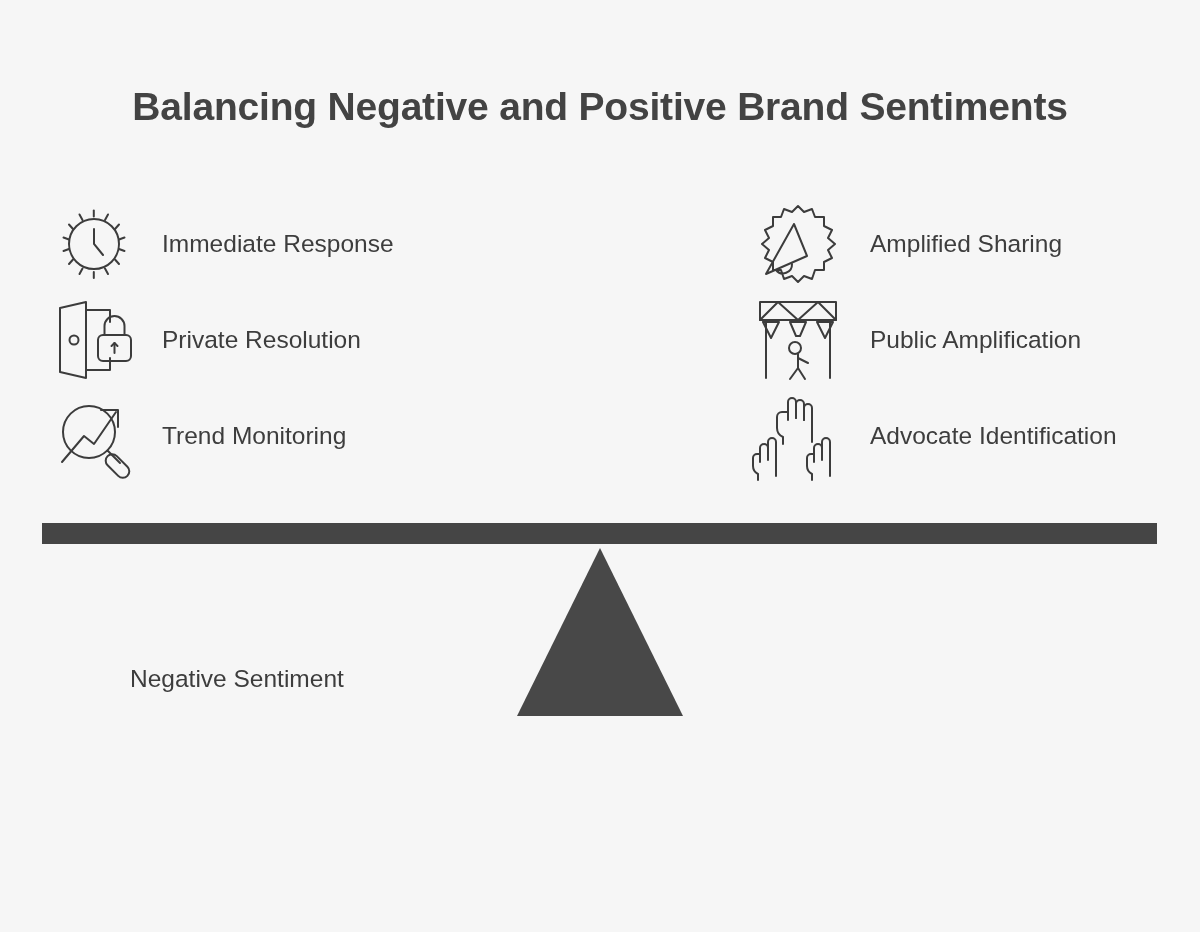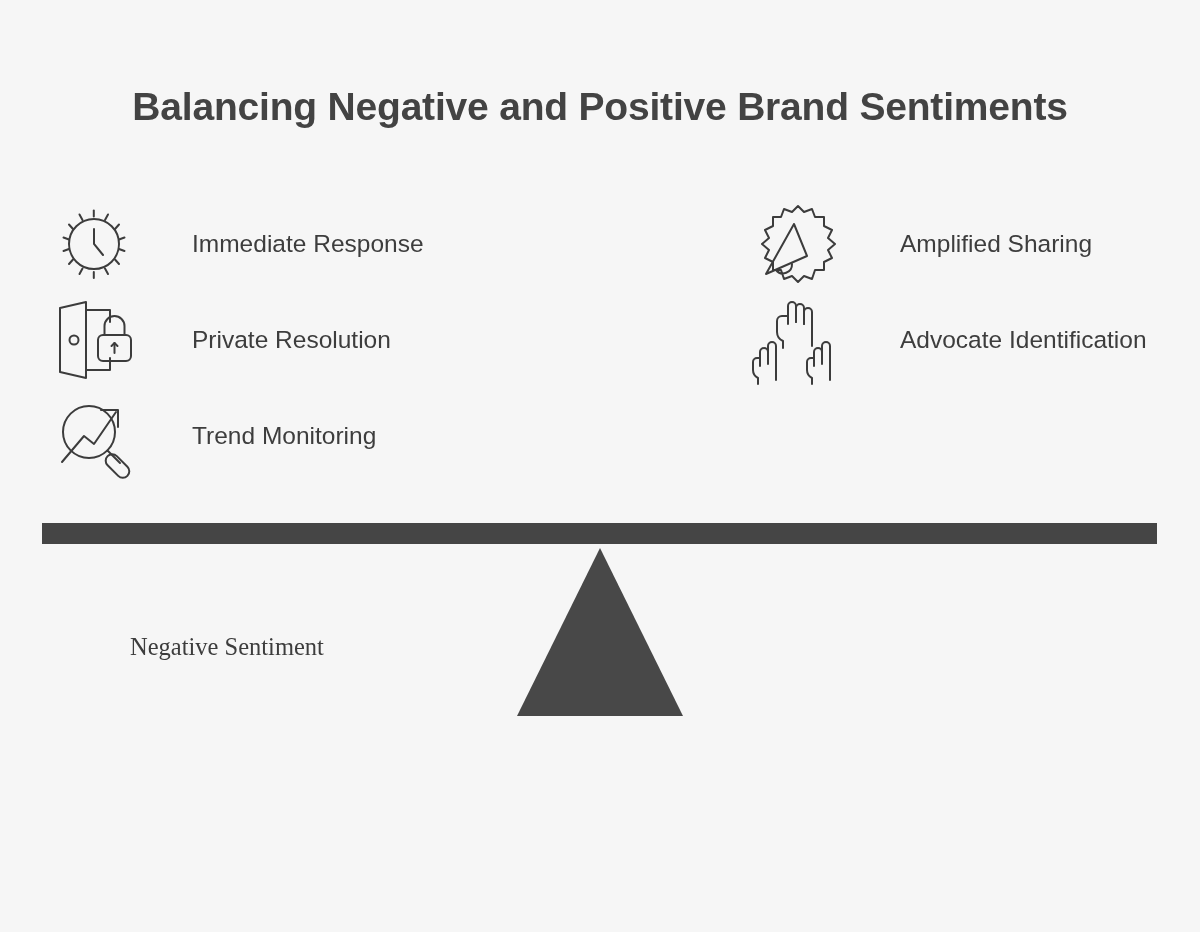--- a/index.html
+++ b/index.html
@@ -39,21 +39,20 @@
     position: absolute;
     top: 196px;
   }
   .col-left  { left: 44px;  width: 470px; }
   .col-right { left: 748px; width: 420px; text-align: right; }
 
   .item {
     display: flex;
     align-items: center;
     height: 96px;
-    gap: 30px;
   }
   .item-icon {
     width: 100px;
     min-width: 100px;
     height: 96px;
     display: flex;
     align-items: center;
     justify-content: center;
   }
   .item-icon svg { display: block; }
@@ -81,25 +80,24 @@
     width: 0;
     height: 0;
     border-left: 83px solid transparent;
     border-right: 83px solid transparent;
     border-bottom: 168px solid #484848;
   }
 
   
   .base-label {
     position: absolute;
-    top: 633px;
+    top: 665px;
     font-size: 24.5px;
     color: #3d3d3d;
     white-space: nowrap;
-    font-family: Liberation Serif, serif;
   }
   .base-left  { left: 130px; }
   .base-right { left: 846px; }
 </style>
 </head>
 <body>
 
 <div class="canvas">
 
   <div class="title">Balancing Negative and Positive Brand Sentiments</div>
@@ -170,20 +168,39 @@
                    L76 52 L80 60 L72 64 L72 72 L63 72 L60 81 L52 78 L46 84 L40 78
                    L32 81 L29 72 L21 72 L21 64 L13 60 L17 52 L10 46 L17 40 L13 32
                    L21 28 L21 19 L29 19 L32 11 L40 14 Z"></path>
           <path d="M14 76 L55 58 L42 26 Z"></path>
           <path d="M24 72 A9 9 0 0 0 40 66"></path>
         </svg>
       </div>
       <div class="item-label">Amplified Sharing</div>
     </div>
 
+    <div class="item">
+      <div class="item-icon">
+        <svg width="92" height="92" viewBox="0 0 92 92" fill="none" stroke="#3c3c3c" stroke-width="2" stroke-linecap="round" stroke-linejoin="round">
+          <rect x="8" y="8" width="76" height="18"></rect>
+          <path d="M8 26 L26 8 L46 26 L66 8 L84 26"></path>
+          <path d="M14 26 L14 84"></path>
+          <path d="M78 26 L78 84"></path>
+          <path d="M11 28 L27 28 L19 44 Z"></path>
+          <path d="M38 28 L54 28 L48 42 L44 42 Z"></path>
+          <path d="M65 28 L81 28 L73 44 Z"></path>
+          <circle cx="43" cy="54" r="6"></circle>
+          <path d="M46 60 L46 74"></path>
+          <path d="M46 64 L56 69"></path>
+          <path d="M46 74 L38 85"></path>
+          <path d="M46 74 L53 85"></path>
+        </svg>
+      </div>
+      <div class="item-label">Public Amplification</div>
+    </div>
 
     <div class="item">
       <div class="item-icon">
         <svg width="92" height="92" viewBox="0 0 92 92" fill="none" stroke="#3c3c3c" stroke-width="2" stroke-linecap="round" stroke-linejoin="round">
           <path d="M36 30 L36 12 A4 4 0 0 1 44 12 L44 28"></path>
           <path d="M44 28 L44 14 A4 4 0 0 1 52 14 L52 30"></path>
           <path d="M52 30 L52 18 A4 4 0 0 1 60 18 L60 46"></path>
           <path d="M36 22 L30 22 A5 5 0 0 0 25 27 L25 38
                    A10 10 0 0 0 31 47 L31 54"></path>
           <path d="M60 46 L60 52"></path>

